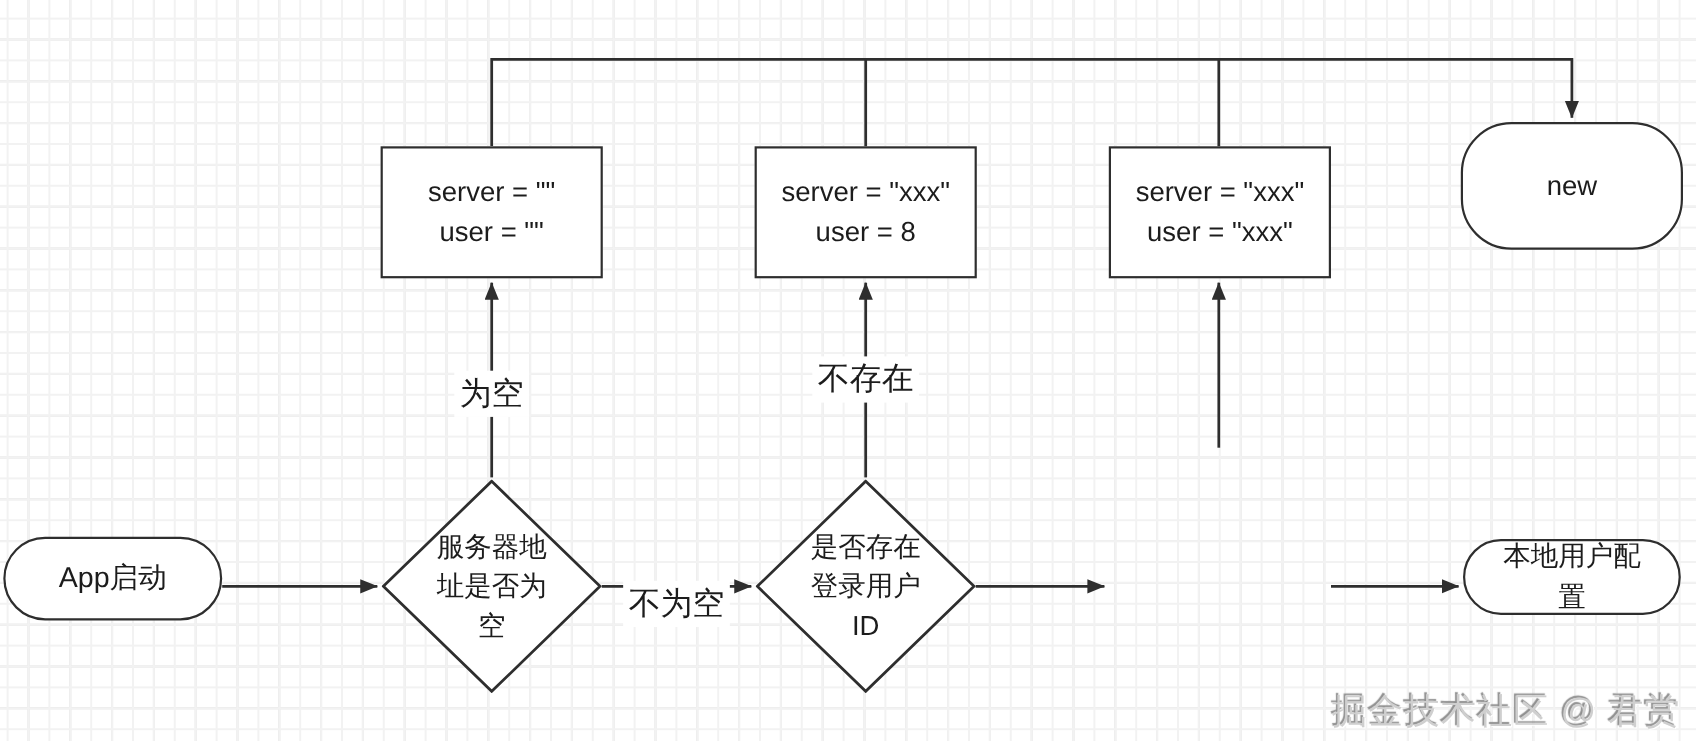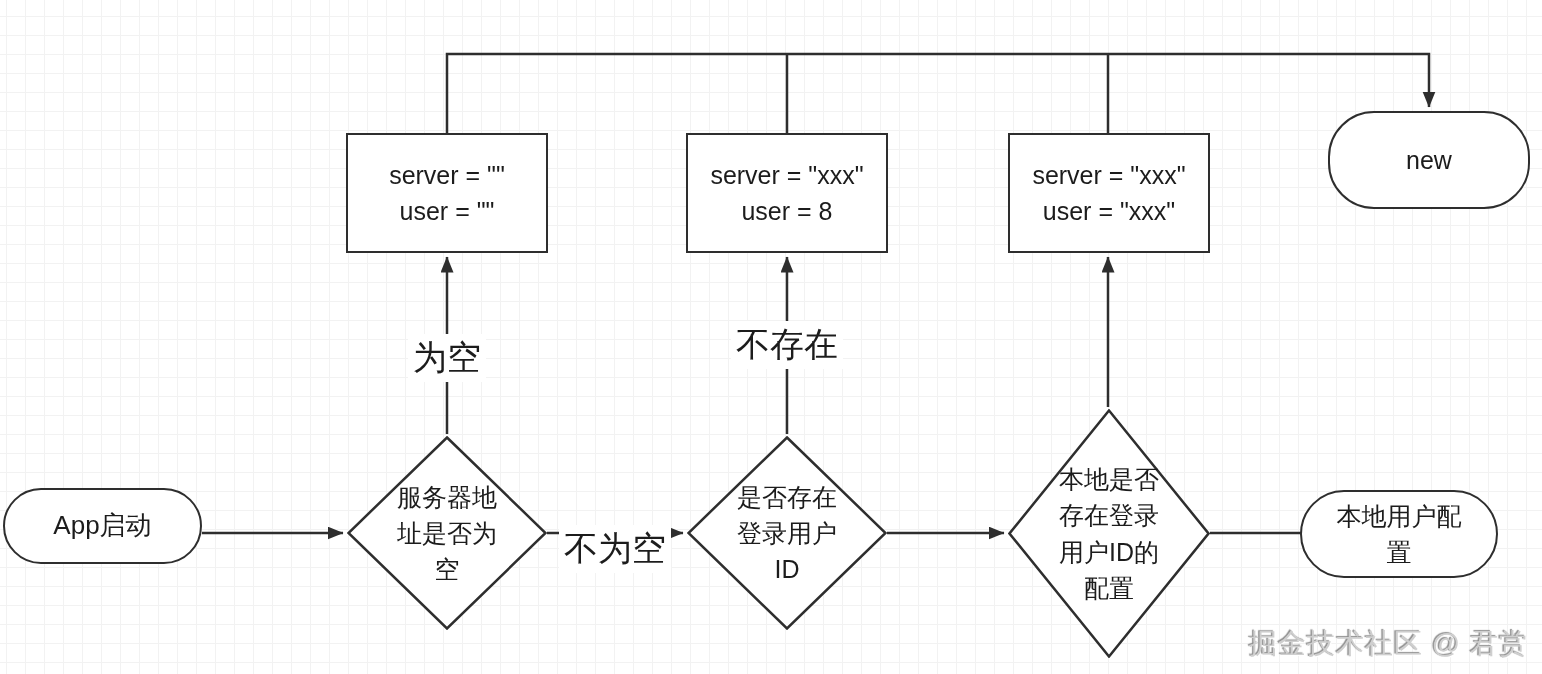--- a/index.html
+++ b/index.html
@@ -34,24 +34,24 @@
   .box{background:var(--node-fill);border:2.5px solid var(--stroke);}
   .stadium{background:var(--node-fill);border:2.5px solid var(--stroke);border-radius:46px;}
   .start-label{font-size:26px;}
   .diamond{background:transparent;}
   .diamond>svg{position:absolute;inset:0;width:100%;height:100%;}
   .diamond polygon{fill:var(--node-fill);stroke:var(--stroke);stroke-width:2.5;}
   .node-text{position:relative;z-index:2;}
   .node-text span{display:block;}
   .edge-label{
     position:absolute;transform:translate(-50%,-50%);
-    background:#fff;padding:1px 5px;font-size:34px;white-space:nowrap;z-index:3;
+    background:#fff;padding:1px 5px;font-size:29px;white-space:nowrap;z-index:3;
   }
   .watermark{
-    position:absolute;top:625px;right:14px;font-size:28px;letter-spacing:1px;
+    position:absolute;top:625px;right:14px;font-size:32px;letter-spacing:1px;
     color:var(--watermark);
     text-shadow:-1.5px -1.5px 1px #8f8f8f, 1px 1px 0 #ffffff;
     white-space:nowrap;z-index:4;
   }
 </style>
 </head>
 <body>
 
 <div class="canvas">
 
@@ -92,31 +92,20 @@
     <svg viewBox="0 0 200 194">
       <polygon points="100,1.5 198.5,97 100,192.5 1.5,97"></polygon>
     </svg>
     <div class="node-text">
       <span>服务器地</span>
       <span>址是否为</span>
       <span>空</span>
     </div>
   </div>
 
-  <div class="node diamond" style="left:1008px;top:409px;width:202px;height:249px">
-    <svg viewBox="0 0 202 249">
-      <polygon points="101,1.5 200.5,124.5 101,247.5 1.5,124.5"></polygon>
-    </svg>
-    <div class="node-text">
-      <span>本地是否</span>
-      <span>存在登录</span>
-      <span>用户ID的</span>
-      <span>配置</span>
-    </div>
-  </div>
 
   <div class="node box" style="left:346px;top:133px;width:202px;height:120px">
     <div class="node-text">
       <span>server = ""</span>
       <span>user = ""</span>
     </div>
   </div>
 
   <div class="node box" style="left:686px;top:133px;width:202px;height:120px">
     <div class="node-text">
@@ -125,27 +114,27 @@
     </div>
   </div>
 
   <div class="node box" style="left:1008px;top:133px;width:202px;height:120px">
     <div class="node-text">
       <span>server = "xxx"</span>
       <span>user = "xxx"</span>
     </div>
   </div>
 
-  <div class="node stadium" style="left:1328px;top:111px;width:202px;height:98px">
+  <div class="node stadium" style="left:1328px;top:111px;width:202px;height:116px">
     <div class="node-text">
       <span>new</span>
     </div>
   </div>
 
-  <div class="node stadium" style="left:1300px;top:490px;width:198px;height:88px">
+  <div class="node stadium" style="left:1330px;top:490px;width:198px;height:69px">
     <div class="node-text">
       <span>本地用户配</span>
       <span>置</span>
     </div>
   </div>
 
   <div class="edge-label" style="left:447px;top:358px">为空</div>
   <div class="edge-label" style="left:787px;top:345px">不存在</div>
   <div class="edge-label" style="left:615px;top:549px">不为空</div>
 

